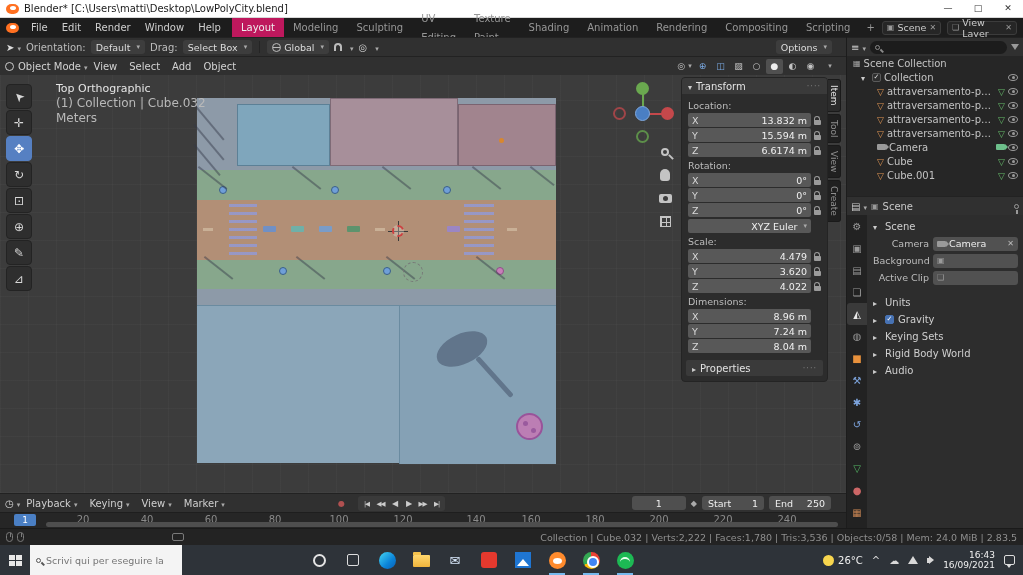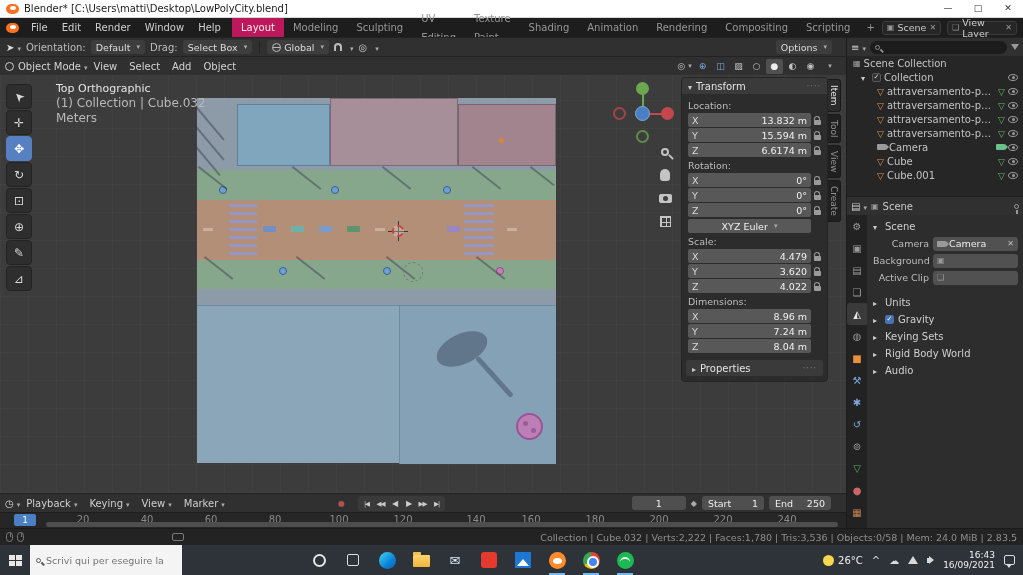--- a/index.html
+++ b/index.html
@@ -75,21 +75,21 @@
 .panel-h.closed{border-radius:2px;margin:5px 4px 0 4px;}
 .grip{margin-left:auto;color:#777;font-size:8px;letter-spacing:1px;}
 .exp-open::before{content:"▾";font-size:8px;margin-right:4px;color:#ccc;}
 .exp-closed::before{content:"▸";font-size:8px;margin-right:4px;color:#ccc;}
 #npanel .body{padding:3px 6px 1px 6px;}
 .nlabel{color:#bdbdbd;font-size:9.5px;margin:3px 0 2px 0;}
 .nrow{display:flex;align-items:center;gap:3px;margin-bottom:1px;}
 .nfield{flex:1;height:14px;background:#585858;border-radius:2px;display:flex;align-items:center;padding:0 4px;font-size:9.5px;color:#f0f0f0;}
 .naxis{color:#d8d8d8;}
 .nval{margin-left:auto;}
-.ndrop{justify-content:center;gap:3px;}
+.ndrop{justify-content:flex-end;gap:3px;}
 .lock{width:7px;height:5px;background:#9a9a9a;border-radius:1px;position:relative;margin-top:4px;flex:none;}
 .lock::before{content:'';position:absolute;left:0;top:-4px;width:4px;height:4px;border:1px solid #9a9a9a;border-bottom:none;border-radius:3px 3px 0 0;}
 #ntabs{position:absolute;left:828px;top:4px;width:17px;}
 .ntab{writing-mode:vertical-rl;font-size:9px;color:#8f8f8f;background:#202020;border:1px solid #1a1a1a;border-left:none;padding:5px 1px;border-radius:0 3px 3px 0;margin-bottom:2px;text-align:center;}
 .ntab.active{background:#2b2b2b;color:#e8e8e8;}
 
 #outliner{position:absolute;left:846px;top:37px;width:177px;height:159px;background:#262626;border-left:1px solid #1c1c1c;color:#c3c3c3;font-size:10px;}
 .rc-header{height:19px;background:#303030;border-top:1px solid #222;display:flex;align-items:center;gap:4px;padding:0 4px;}
 .searchbox{flex:1;height:13px;background:#1c1c1c;border-radius:7px;display:flex;align-items:center;gap:3px;padding:0 5px;}
 .search-ic{width:5px;height:5px;border:1.5px solid #8a8a8a;border-radius:50%;position:relative;flex:none;}

